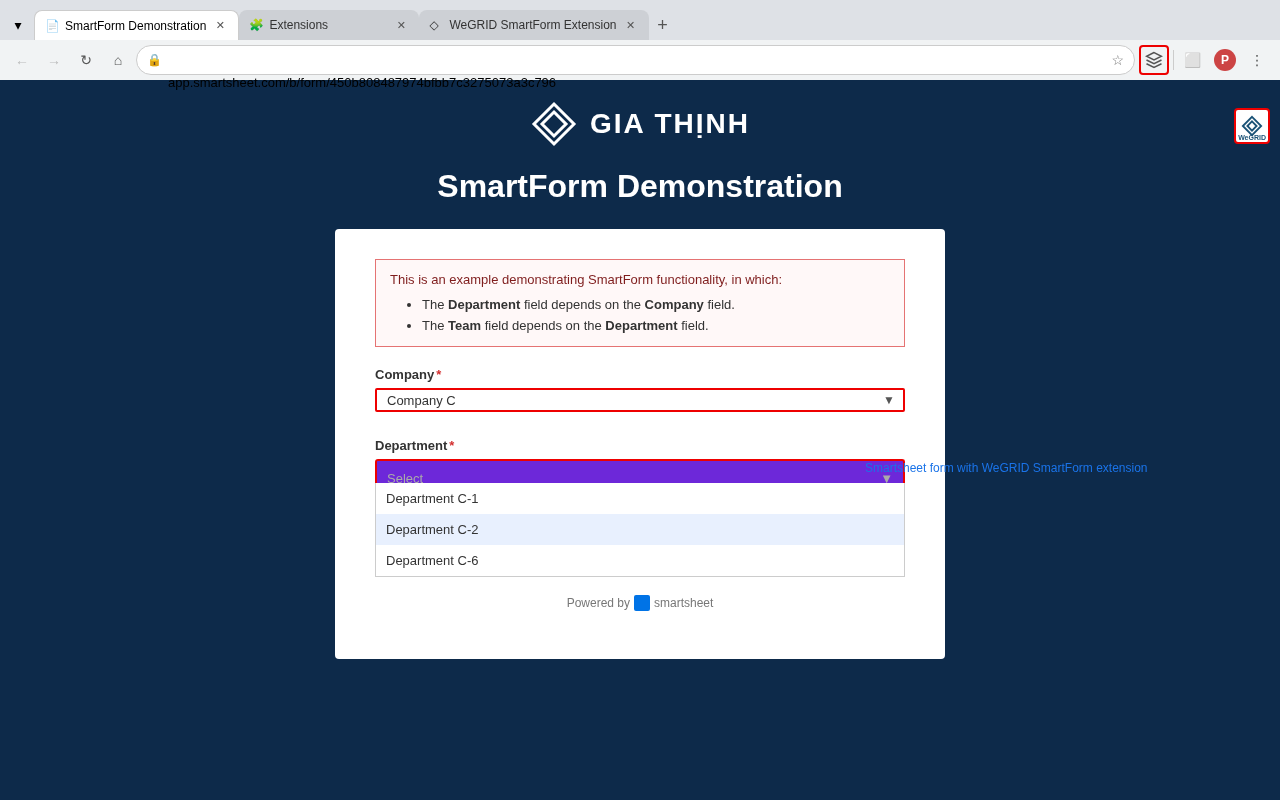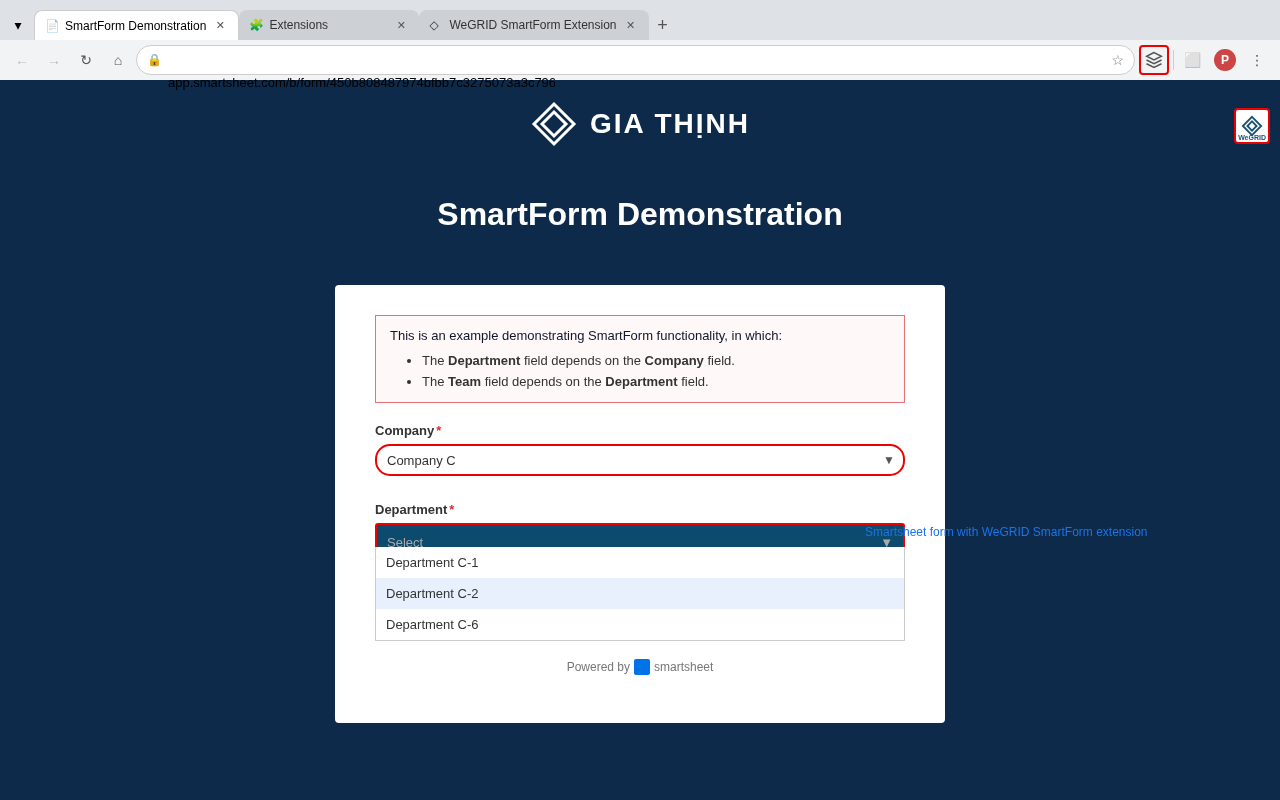--- a/index.html
+++ b/index.html
@@ -133,21 +133,20 @@
     }
 
     
     .page-content {
       background: #0d2a4a;
       min-height: calc(800px - 80px);
       display: flex;
       flex-direction: column;
       align-items: center;
       padding: 20px 0 30px;
-      gap: 28px;
     }
 
     
     .logo-area {
       display: flex; align-items: center; gap: 12px;
       margin-bottom: 20px;
     }
     .logo-diamond {
       width: 48px; height: 48px;
     }
@@ -177,21 +176,21 @@
     .form-description {
       font-size: 13px;
       color: #333;
       margin-bottom: 20px;
       line-height: 1.6;
       border: 1px solid #e57373;
       padding: 10px 14px;
       background: #fff8f8;
     }
     .form-description .highlight {
-      color: #0f172a;
+      color: #7f1d1d;
     }
     .form-description b {
       font-weight: bold;
     }
 
     .form-field {
       margin-bottom: 26px;
     }
     .form-label {
       font-size: 13px;
@@ -203,23 +202,23 @@
     .form-label .required {
       color: #d32f2f;
       margin-left: 2px;
     }
 
     .form-select-wrapper {
       position: relative;
     }
     .form-select {
       width: 100%;
-      height: 32px;
+      height: 24px;
       border: 1px solid #ccc;
-      border-radius: 15px;
+      border-radius: 2px;
       padding: 0 10px;
       font-size: 13px;
       appearance: none;
       background: white;
       cursor: pointer;
       color: #333;
     }
     .form-select.highlighted {
       border: 2px solid #e00;
     }
@@ -238,21 +237,21 @@
       position: relative;
     }
     .dropdown-open-display {
       width: 100%;
       height: 36px;
       border: 2px solid #e00;
       border-bottom: none;
       border-radius: 3px 3px 0 0;
       padding: 0 10px;
       font-size: 13px;
-      background: #0c4a6e;
+      background: #6d28d9;
       cursor: pointer;
       color: #aaa;
       display: flex; align-items: center; justify-content: space-between;
     }
     .dropdown-list {
       position: absolute;
       top: 24px;
       left: 0;
       width: 100%;
       background: white;

